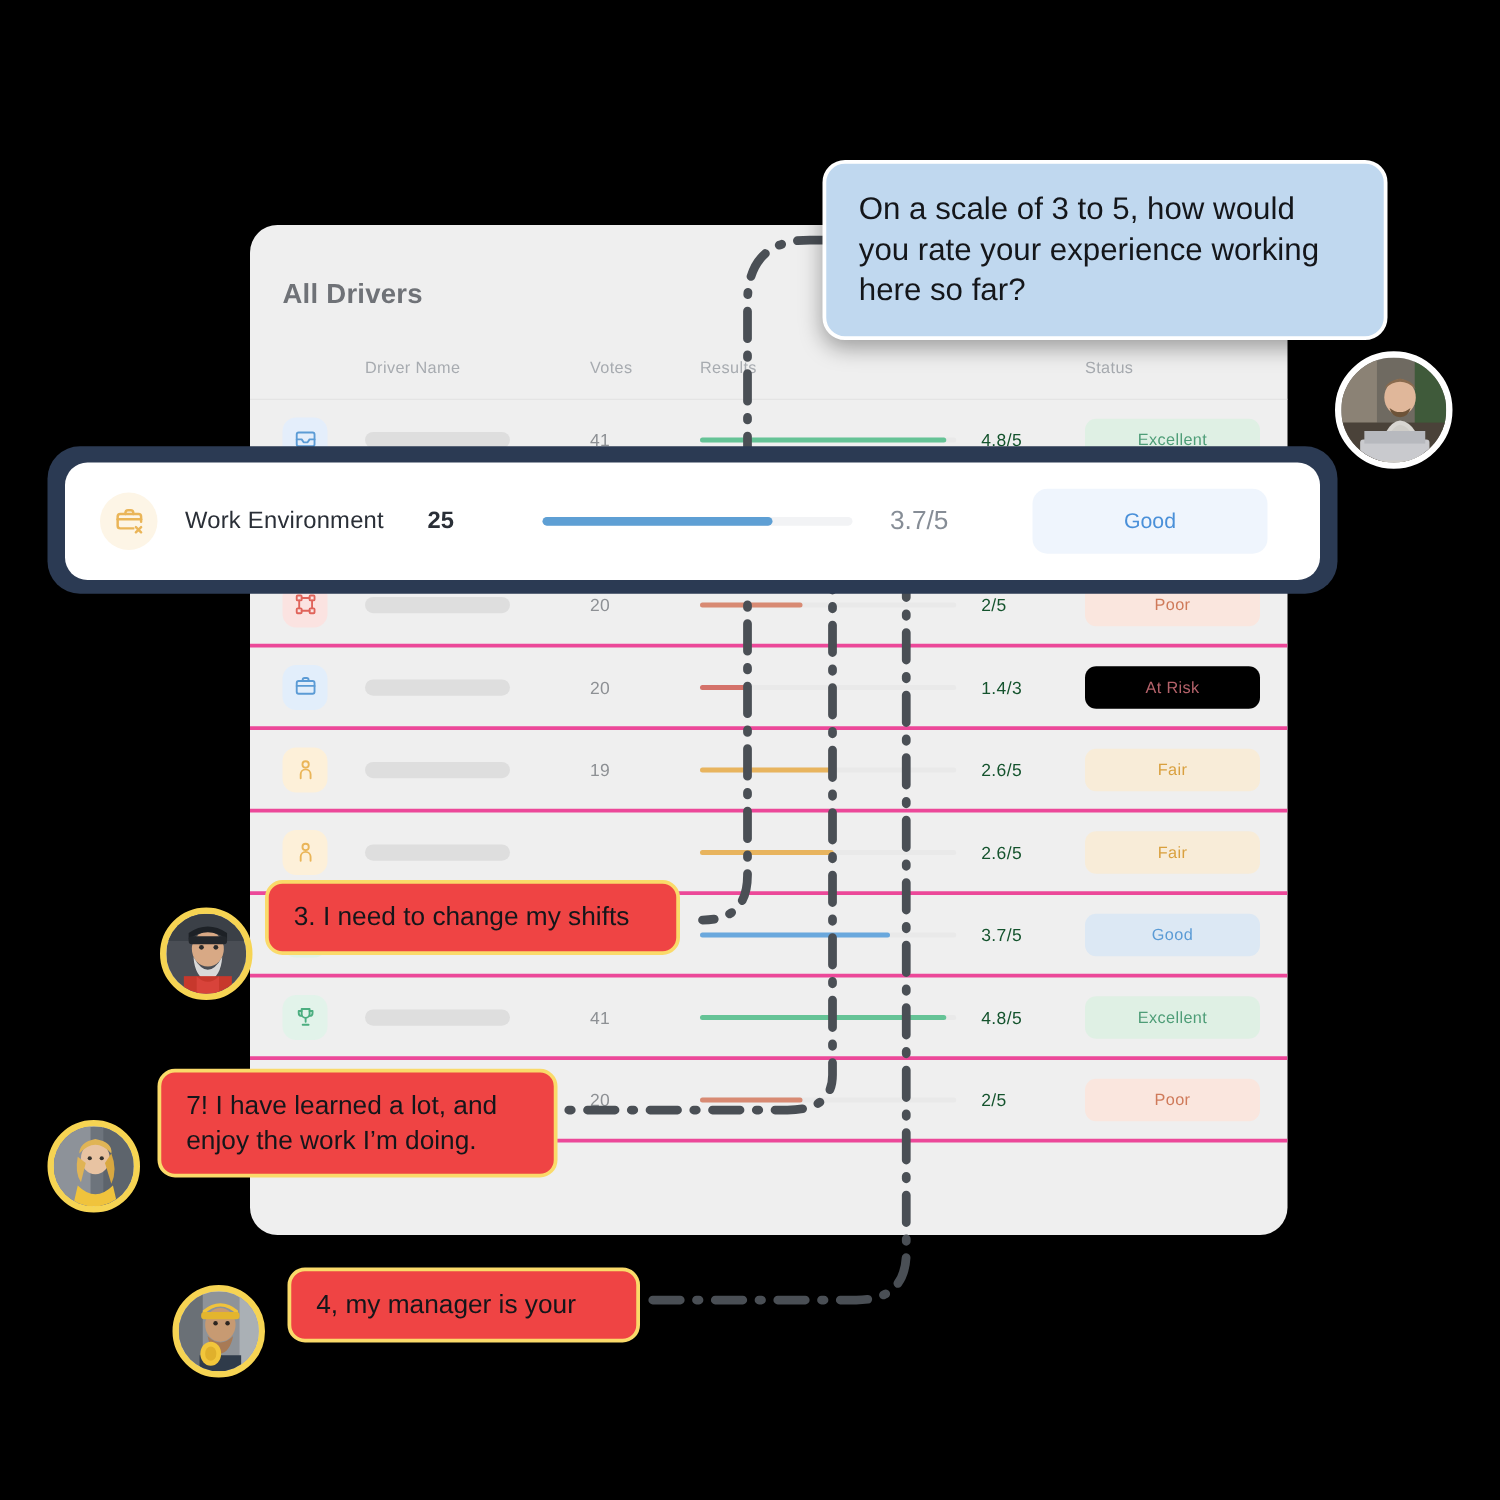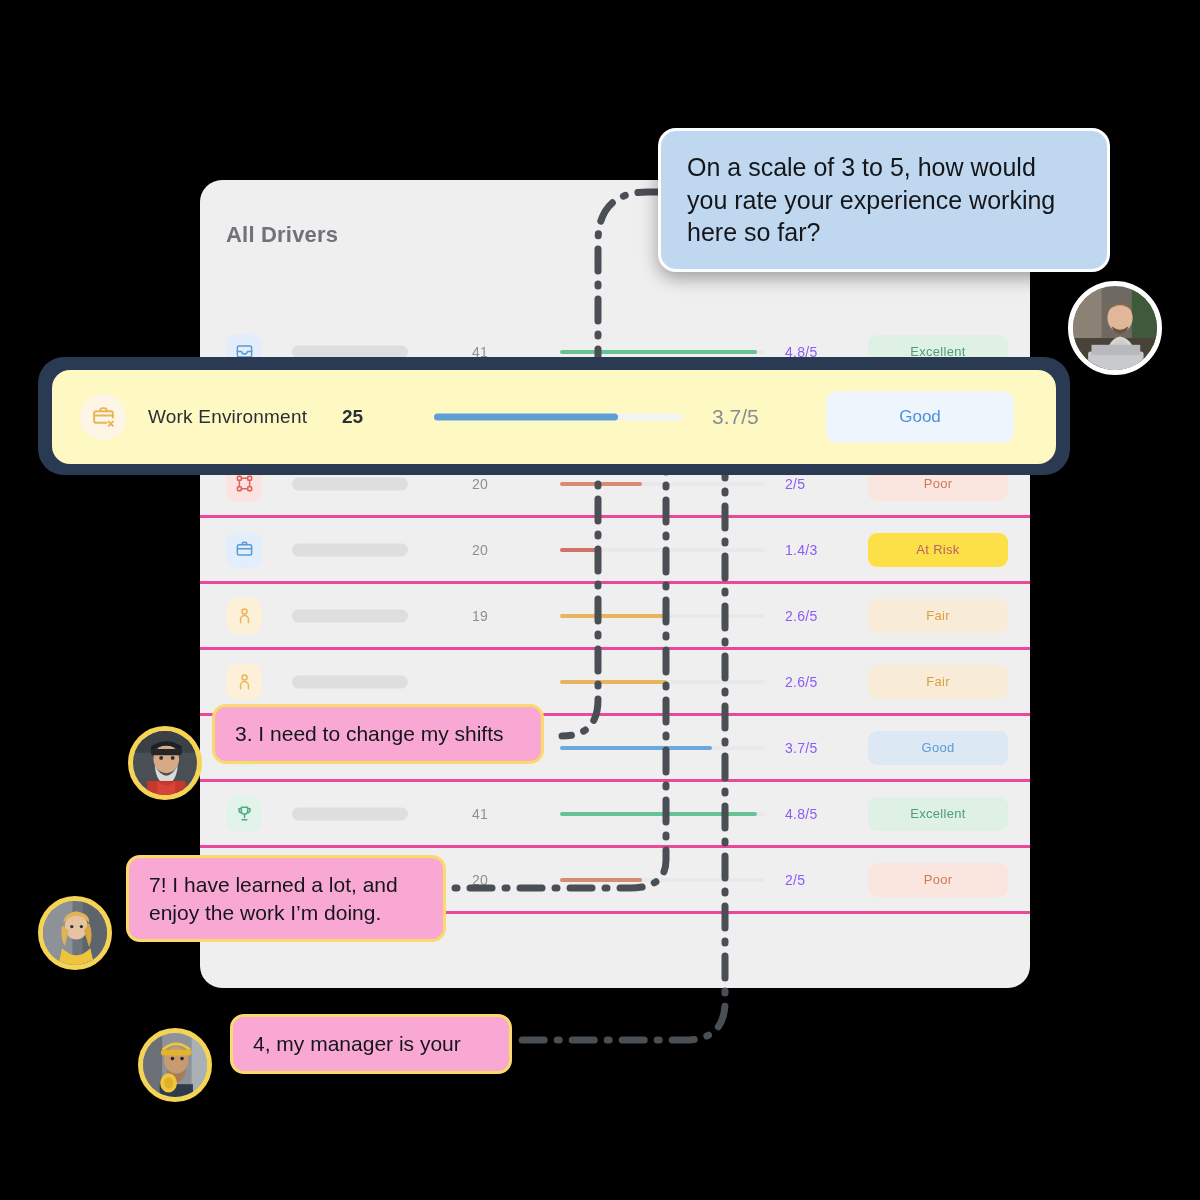--- a/index.html
+++ b/index.html
@@ -57,39 +57,39 @@
     position: absolute; left: 272px; top: 50%; transform: translateY(-50%);
     font-size: 14px; color: #8d9094; letter-spacing: .3px;
   }
   .track {
     position: absolute; left: 360px; top: 50%; transform: translateY(-50%);
     width: 205px; height: 4px; border-radius: 3px; background: #e9e9e9;
   }
   .track .fill { height: 100%; border-radius: 3px; }
   .score {
     position: absolute; left: 585px; top: 50%; transform: translateY(-50%);
-    font-size: 14px; color: #8b5cf6; letter-spacing: .3px; text-align: right;
+    font-size: 14px; color: #14532d; letter-spacing: .3px; text-align: right;
   }
   .badge {
     position: absolute; left: 668px; top: 50%; transform: translateY(-50%);
     width: 140px; height: 34px; border-radius: 9px;
     display: flex; align-items: center; justify-content: center;
     font-size: 13px; letter-spacing: .3px;
   }
 
   
   .hl-shadow {
     position: absolute; left: 38px; top: 357px;
     width: 1032px; height: 118px;
     background: #2b3a53; border-radius: 26px;
   }
   .hl-row {
     position: absolute; left: 52px; top: 370px;
     width: 1004px; height: 94px;
-    background: #fef9c3; border-radius: 18px;
+    background: #ffffff; border-radius: 18px;
   }
   .hl-ic {
     position: absolute; left: 28px; top: 50%; transform: translateY(-50%);
     width: 46px; height: 46px; border-radius: 50%;
     background: #fdf5e6; display: flex; align-items: center; justify-content: center;
   }
   .hl-ic svg { width: 25px; height: 25px; }
   .hl-label {
     position: absolute; left: 96px; top: 50%; transform: translateY(-50%);
     font-size: 19px; color: #2a2f37; letter-spacing: .2px;
@@ -114,21 +114,21 @@
     display: flex; align-items: center; justify-content: center;
     font-size: 17px;
   }
 
   
   .connectors { position: absolute; inset: 0; pointer-events: none; }
 
   
   .bubble {
     position: absolute;
-    background: #f9a8d4;
+    background: #ef4444;
     border: 3px solid #fada6a;
     border-radius: 14px;
     padding: 13px 20px;
     font-size: 21px; color: #14161a;
     line-height: 1.32;
     white-space: pre-line;
   }
   .bubble.q {
     background: #c0d8ef;
     border: 3px solid #ffffff;
@@ -157,20 +157,26 @@
   .avatar svg { width: 100%; height: 100%; display: block; }
 </style>
 </head>
 <body>
 
 <div id="stage">
 
   <div class="dash-card">
     <div class="dash-title">All Drivers</div>
 
+    <div class="thead">
+      <div class="th c-name">Driver Name</div>
+      <div class="th c-votes">Votes</div>
+      <div class="th c-res">Results</div>
+      <div class="th c-status">Status</div>
+    </div>
 
     <div id="rows-host">
         <div class="trow" style="top: 140px;">
           <div class="ic" style="background:#e4eefb">
             <svg viewBox="0 0 24 24" fill="none" stroke="#5b9bd5" stroke-width="1.9" stroke-linecap="round" stroke-linejoin="round">
               <path d="M3 12h5l2 3h4l2-3h5"></path>
               <path d="M5 5h14a2 2 0 0 1 2 2v10a2 2 0 0 1-2 2H5a2 2 0 0 1-2-2V7a2 2 0 0 1 2-2Z"></path>
             </svg>
           </div>
           <div class="namebar"></div>
@@ -221,21 +227,21 @@
               <rect x="3" y="6" width="18" height="13" rx="2"></rect>
               <path d="M3 11h18"></path>
             </svg>
           </div>
           <div class="namebar"></div>
           <div class="votes">20</div>
           <div class="track">
             <div class="fill" style="width:18%;background:#d4726a"></div>
           </div>
           <div class="score">1.4/3</div>
-          <div class="badge" style="background:#fde047;color:#b4626a">At Risk</div>
+          <div class="badge" style="background:#000000;color:#b4626a">At Risk</div>
         </div>
         <div class="trow" style="top: 404px;">
           <div class="ic" style="background:#fdf0d9">
             <svg viewBox="0 0 24 24" fill="none" stroke="#eab558" stroke-width="1.9" stroke-linecap="round" stroke-linejoin="round">
               <circle cx="12" cy="7" r="3.2"></circle>
               <path d="M7 21v-4a5 5 0 0 1 10 0v4"></path>
             </svg>
           </div>
           <div class="namebar"></div>
           <div class="votes">19</div>

